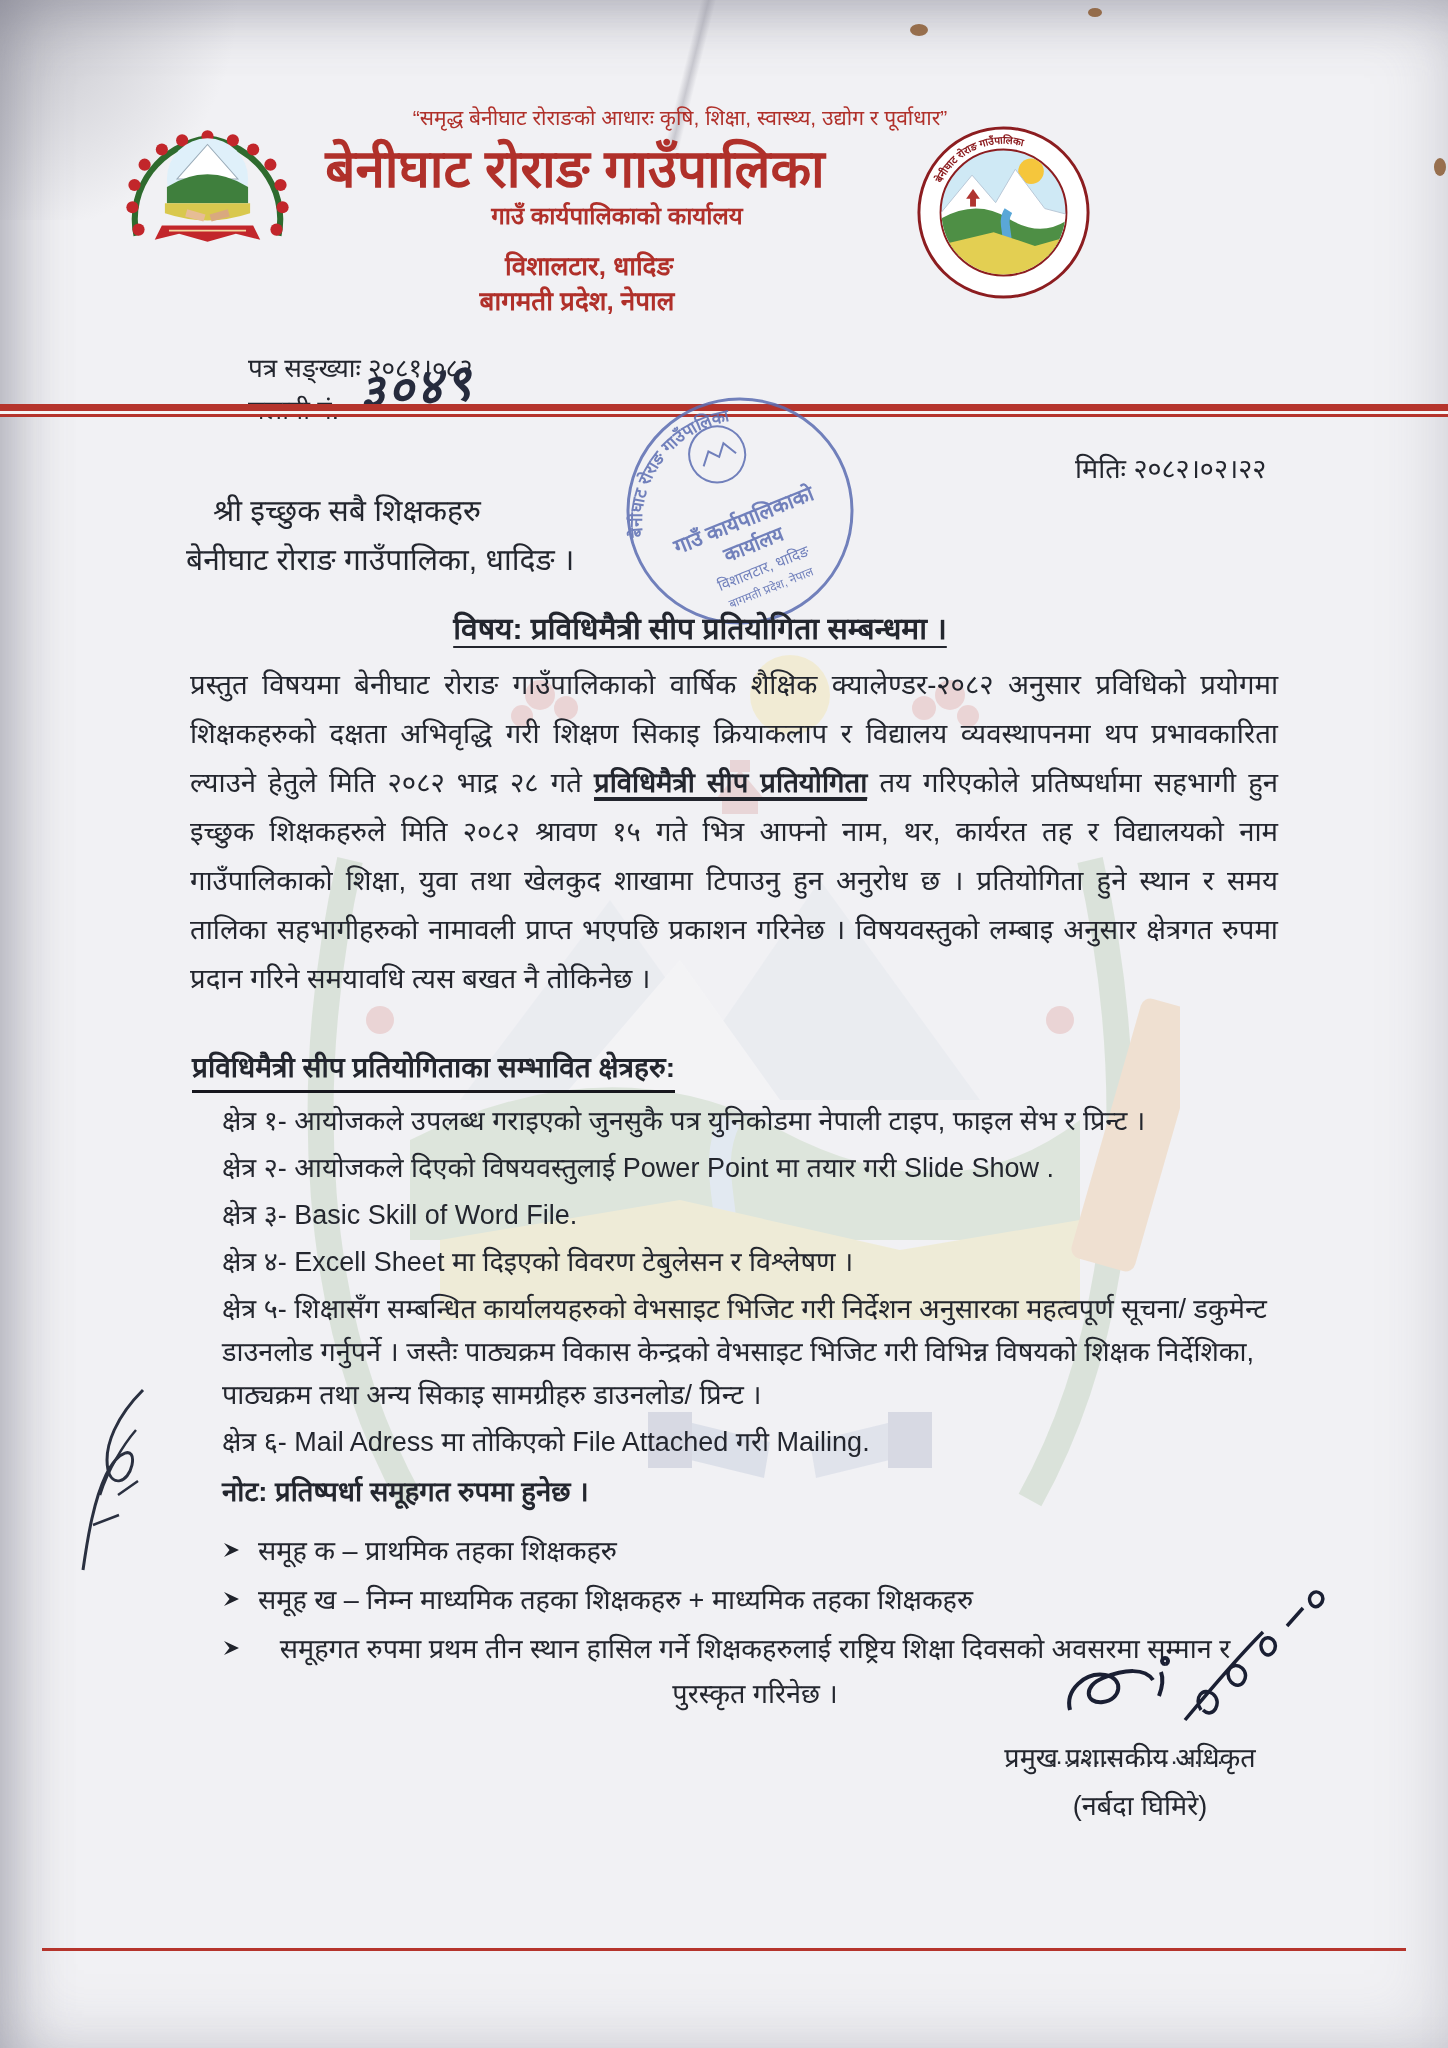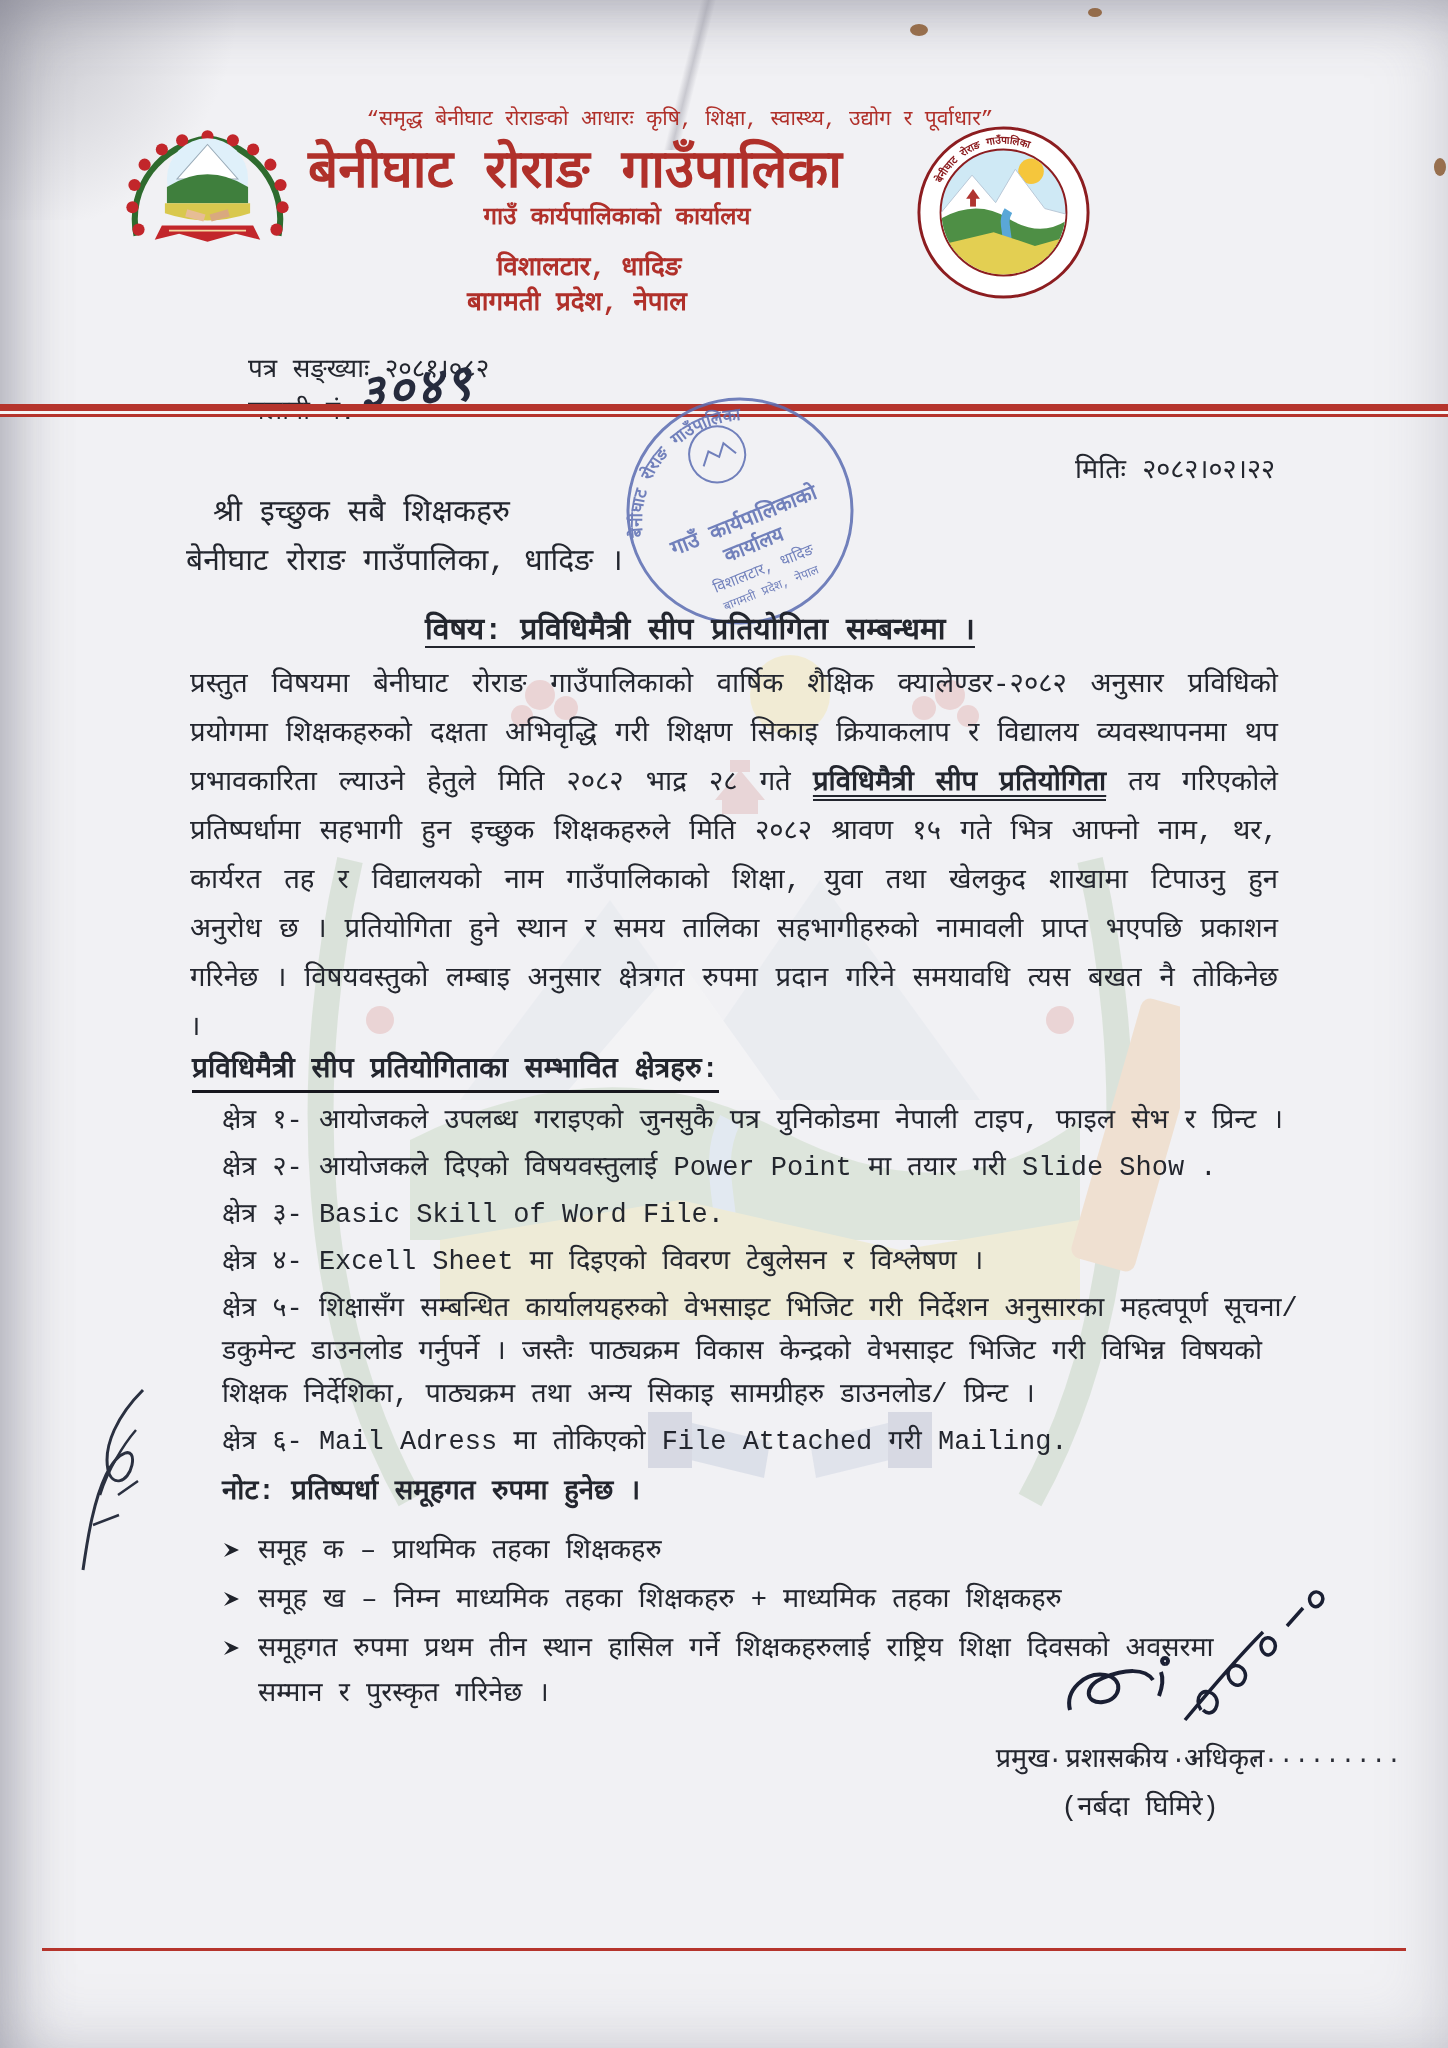--- a/index.html
+++ b/index.html
@@ -1,19 +1,19 @@
 <!DOCTYPE html>
 <html><head>
 <meta charset="utf-8">
 <style>
   html,body{margin:0;padding:0;background:#d8d8dc;}
   .page{
     position:relative; width:1448px; height:2048px; margin:0 auto;
     background:#f1f1f4; overflow:hidden;
-    font-family:Liberation Mono, monospace;
+    font-family:Liberation Sans, sans-serif;
     color:#23262e;
     box-shadow: inset 0 0 70px rgba(120,120,135,.28), inset 45px 0 60px -35px rgba(100,100,118,.40), inset 0 50px 60px -40px rgba(110,110,125,.35);
   }
   .abs{position:absolute;}
   .red{color:#b0302a;}
   .bold{font-weight:bold;}
   .center{text-align:center;}
   .speck{position:absolute;border-radius:50%;background:#8a5a33;opacity:.85;}
   .crease{position:absolute;left:580px;top:0;width:220px;height:150px;
     background:linear-gradient(104deg,transparent 47%,rgba(150,150,162,.45) 50%,transparent 53%);}
@@ -21,21 +21,21 @@
     background:radial-gradient(circle at 0 0, rgba(130,130,142,.45), transparent 70%);}
   .rule{position:absolute;left:0;right:0;top:404px;height:14px;
     background:linear-gradient(#b5342c 0 7px,#f6f4f4 7px 10px,#b5342c 10px 13px,transparent 13px);}
   .subject u, .subject span{ text-decoration:underline; text-decoration-thickness:2px; text-underline-offset:7px;}
   .bodypara{width:1088px;font-size:27.5px;line-height:49px;text-align:justify;}
   .uphrase{font-weight:600;text-decoration:underline;text-underline-offset:5px;border-bottom:2px solid #22252d;padding-bottom:1px;}
   .areas{width:1095px;font-size:27px;line-height:43px;margin-left:32px;}
   .areas div{margin-bottom:4px;}
   .note{font-size:27.5px;font-weight:bold;margin-top:6px;}
   .groups{margin-top:16px;width:1030px;}
-  .groupitem{display:flex;align-items:flex-start;margin-bottom:9px;font-size:27px;line-height:45px;}
+  .groupitem{display:flex;align-items:flex-start;margin-bottom:9px;font-size:27px;line-height:45px;text-align:center;}
   .groupitem svg{flex:0 0 auto;margin:12px 16px 0 0;}
   .heading{font-size:28px;font-weight:bold;border-bottom:3px solid #17171e;padding-bottom:5px;display:inline-block;}
   .handwrite{font-style:italic;letter-spacing:3px;color:#262b3d;transform:rotate(-6deg);font-size:50px;font-weight:bold;}
   .dots{font-size:24px;letter-spacing:1px;color:#2a2d36;}
   .footer-line{position:absolute;left:42px;right:42px;top:1948px;height:3px;background:#b5342c;}
   .footer-text{position:absolute;left:0;right:0;top:1958px;text-align:center;font-size:22.5px;color:#c03a2c;}
   .footer-text b{font-weight:bold;}
   .wm{opacity:.17;pointer-events:none;}
   .stampwrap{transform:rotate(-22deg);opacity:.85;}
 </style>

